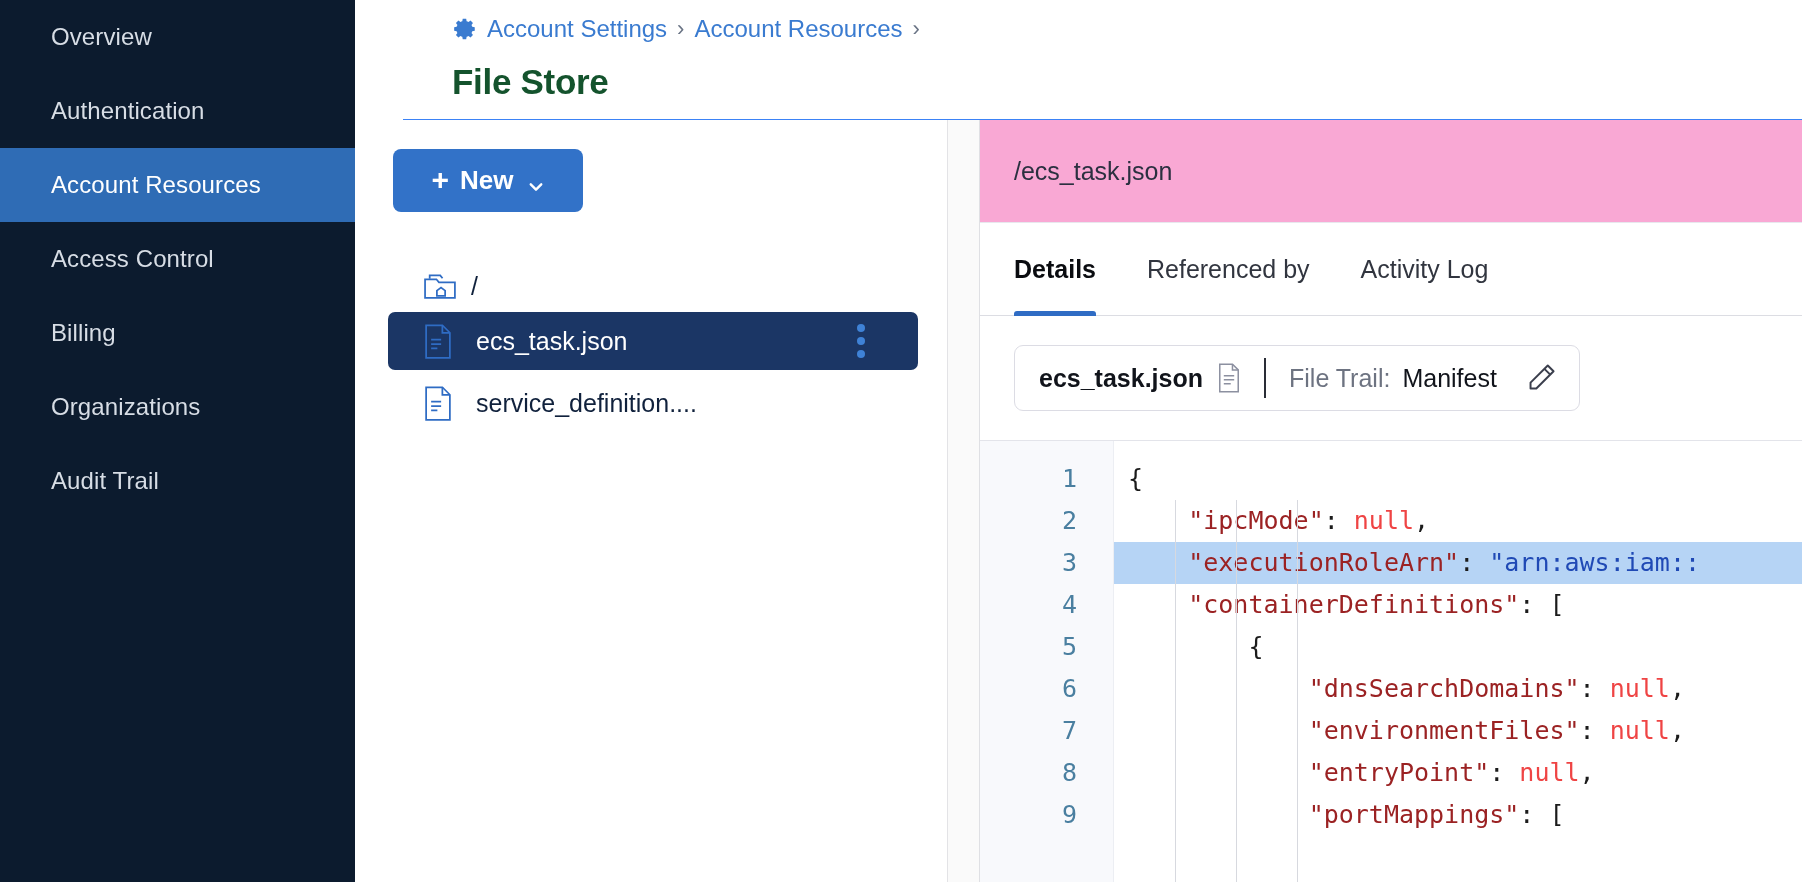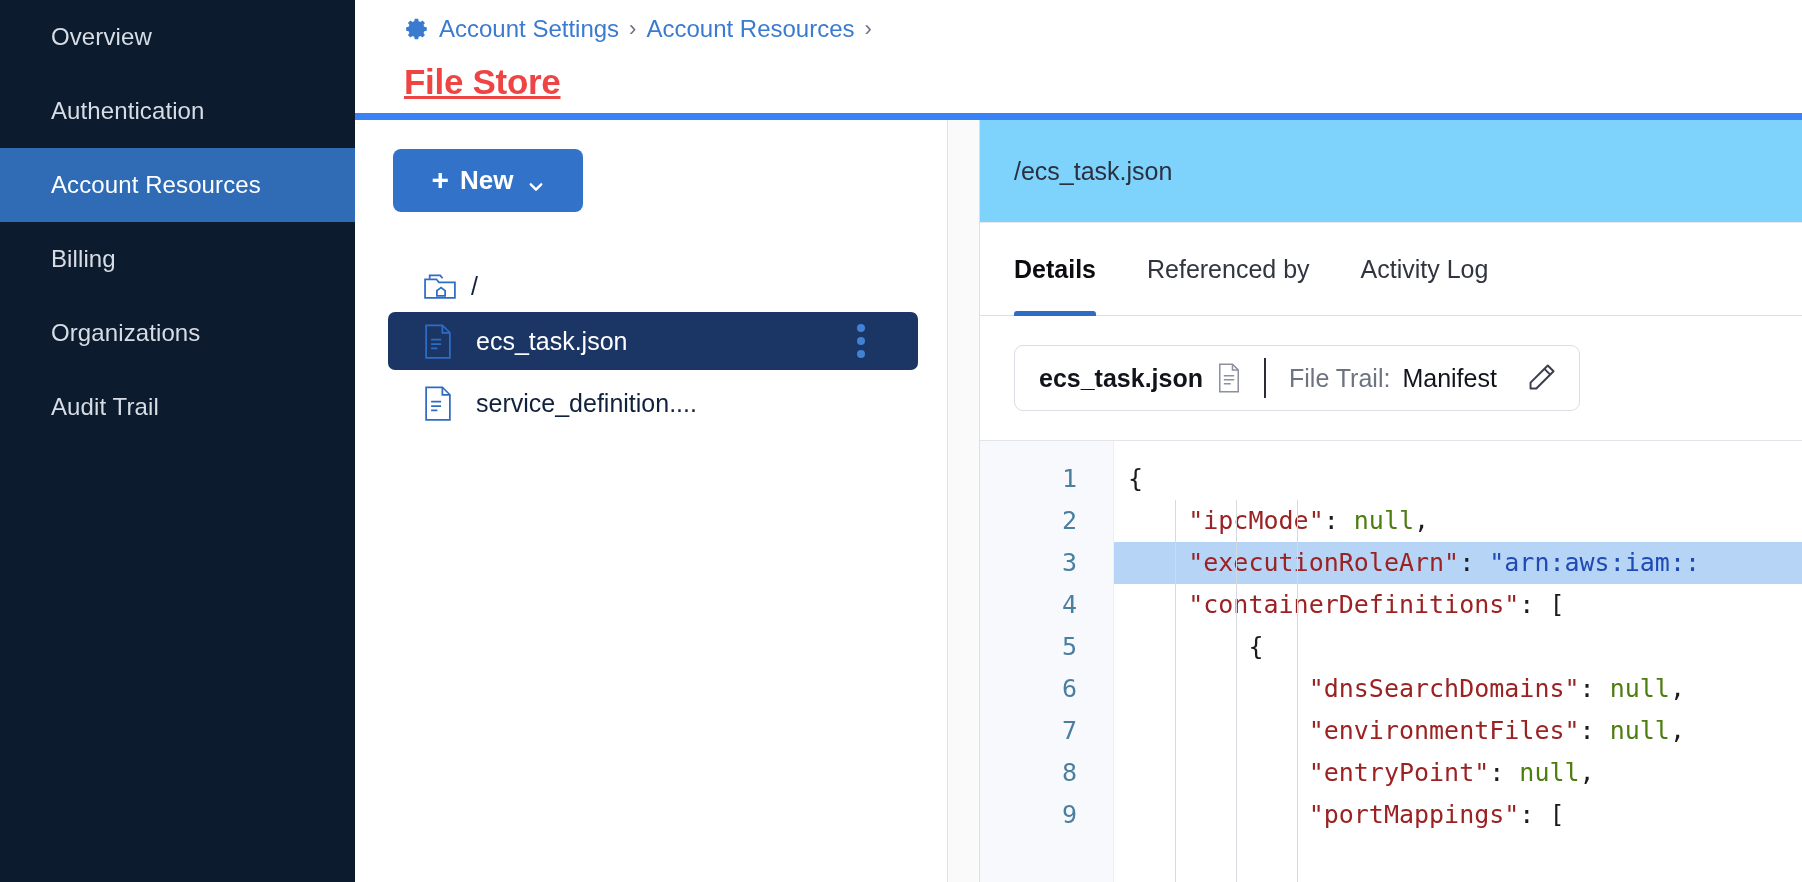--- a/index.html
+++ b/index.html
@@ -46,23 +46,24 @@
     height: 882px;
     display: flex;
     flex-direction: column;
     background: #ffffff;
     min-width: 0;
   }
 
   
   .page-header {
     height: 120px;
-    border-bottom: 7px solid #3b82f6;
+    border-bottom: 1px solid #3b82f6;
     padding: 9px 0 8px 49px;
     flex: none;
+    margin-left: 48px;
   }
   .breadcrumb {
     display: flex;
     align-items: center;
     height: 40px;
     gap: 9px;
   }
   .gear-icon { width: 26px; height: 26px; display: block; flex: none; }
   .crumb {
     color: #3a7bd0;
@@ -72,24 +73,23 @@
   }
   .crumb-sep {
     color: #6a7485;
     font-size: 22px;
     font-weight: 300;
     padding: 0 1px;
   }
   .page-title {
     font-size: 35px;
     font-weight: bold;
-    color: #ef4444;
+    color: #14532d;
     margin-top: 13px;
     letter-spacing: -0.3px;
-    text-decoration: underline;
   }
 
   
   .body-split { flex: 1; display: flex; min-height: 0; }
 
   
   .tree-pane {
     width: 592px;
     min-width: 592px;
     background: #ffffff;
@@ -175,21 +175,21 @@
   
   .details-pane {
     flex: 1;
     min-width: 0;
     display: flex;
     flex-direction: column;
     background: #fff;
   }
   .path-bar {
     height: 103px;
-    background: #7dd3fc;
+    background: #f9a8d4;
     display: flex;
     align-items: center;
     padding-left: 34px;
     border-bottom: 1px solid #e8e8ee;
     flex: none;
   }
   .path-text { font-size: 25px; color: #2b3040; }
 
   .tabs {
     height: 93px;
@@ -276,21 +276,21 @@
     font-family: "DejaVu Sans Mono", monospace;
     font-size: 25px;
     line-height: 42px;
     white-space: pre;
     color: #1b1b1b;
     position: relative;
     padding-left: 14px;
   }
   .code-line.hl { background: #b6d4f5; }
   .tok-key { color: #9b2223; }
-  .tok-val { color: #4d7c0f; }
+  .tok-val { color: #ef4444; }
   .tok-str { color: #1f49b5; }
   .tok-punc { color: #1b1b1b; }
 
   
   .guide {
     position: absolute;
     width: 1px;
     background: #d7d9df;
     top: 17px;
     bottom: 0;
@@ -305,20 +305,23 @@
   <nav class="sidebar">
     <div id="nav-list">
         <div class="nav-item">
           <span>Overview</span>
         </div>
         <div class="nav-item">
           <span>Authentication</span>
         </div>
         <div class="nav-item active">
           <span>Account Resources</span>
+        </div>
+        <div class="nav-item">
+          <span>Access Control</span>
         </div>
         <div class="nav-item">
           <span>Billing</span>
         </div>
         <div class="nav-item">
           <span>Organizations</span>
         </div>
         <div class="nav-item">
           <span>Audit Trail</span>
         </div>

